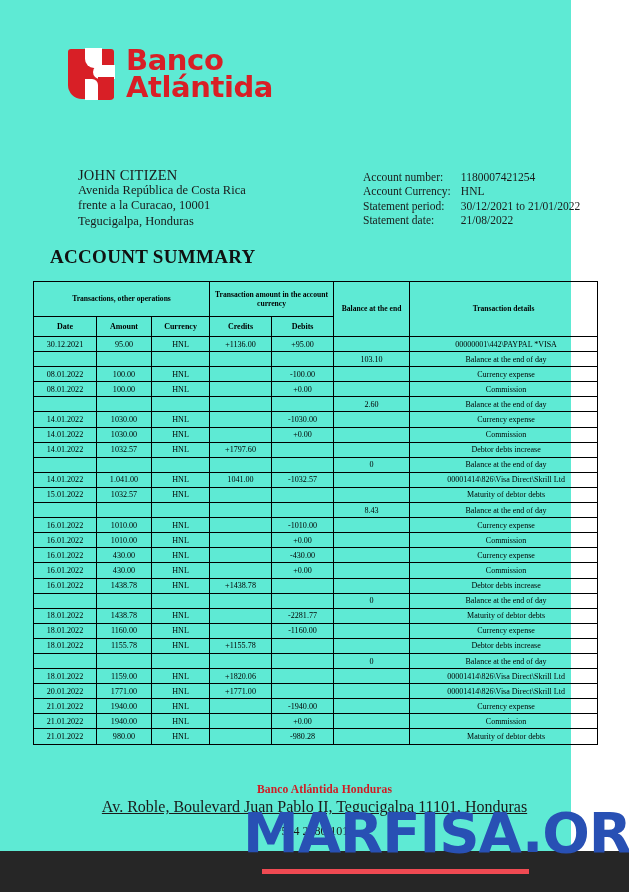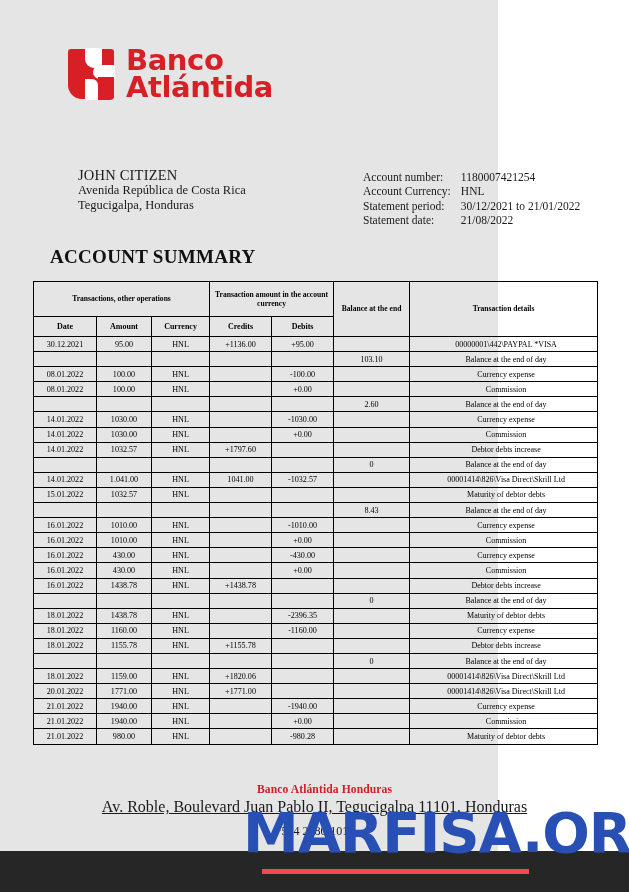--- a/index.html
+++ b/index.html
@@ -11,23 +11,23 @@
     height: 892px;
     background: #ffffff;
     font-family: "Liberation Serif", serif;
     position: relative;
     overflow: hidden;
   }
 
   .page {
     position: absolute;
     left: 0; top: 0;
-    width: 498px;
+    width: 571px;
     height: 892px;
-    background: #e5e5e5;
+    background: #5eead4;
   }
 
   
   .logo-block {
     position: absolute;
     left: 68px;
     top: 47px;
     display: flex;
     align-items: center;
   }
@@ -263,20 +263,21 @@
     </div>
     <div class="logo-text">
       <div>Banco</div>
       <div>Atlántida</div>
     </div>
   </div>
 
   <div class="customer">
     <div class="name">JOHN CITIZEN</div>
     <div>Avenida República de Costa Rica</div>
+    <div>frente a la Curacao, 10001</div>
     <div>Tegucigalpa, Honduras</div>
   </div>
 
   <div class="acct-info">
     <table>
       <tbody>
         <tr>
           <td class="lbl">Account number:</td>
           <td>1180007421254</td>
         </tr>
@@ -485,21 +486,21 @@
             <td></td>
             <td></td>
             <td>0</td>
             <td class="details">Balance at the end of day</td>
           </tr>
           <tr>
             <td>18.01.2022</td>
             <td>1438.78</td>
             <td>HNL</td>
             <td></td>
-            <td>-2396.35</td>
+            <td>-2281.77</td>
             <td></td>
             <td class="details">Maturity of debtor debts</td>
           </tr>
           <tr>
             <td>18.01.2022</td>
             <td>1160.00</td>
             <td>HNL</td>
             <td></td>
             <td>-1160.00</td>
             <td></td>

